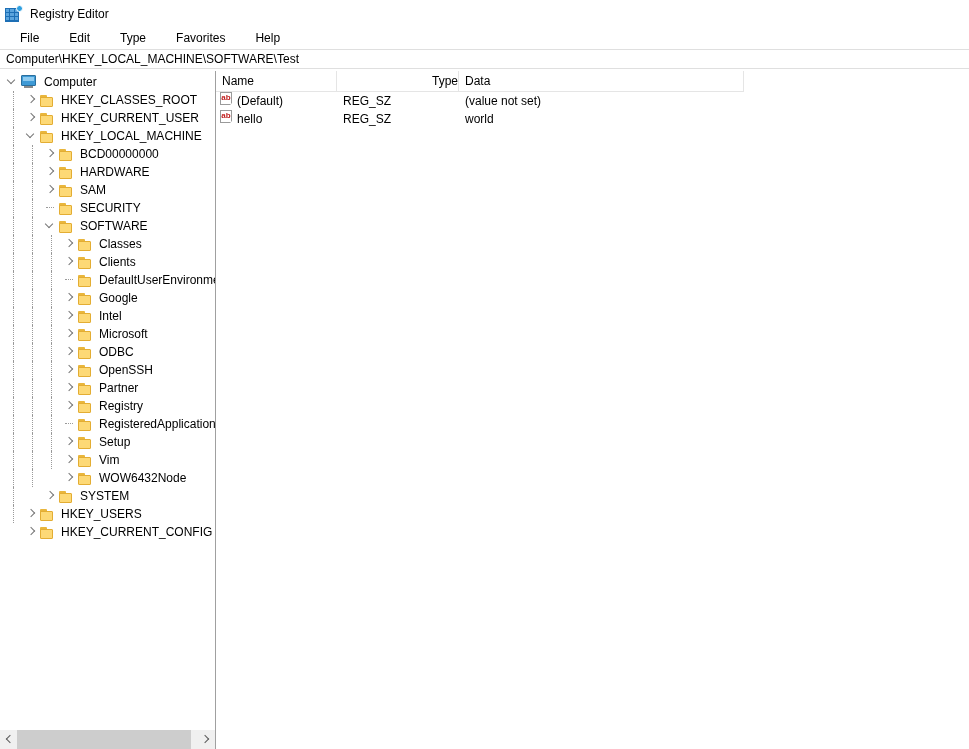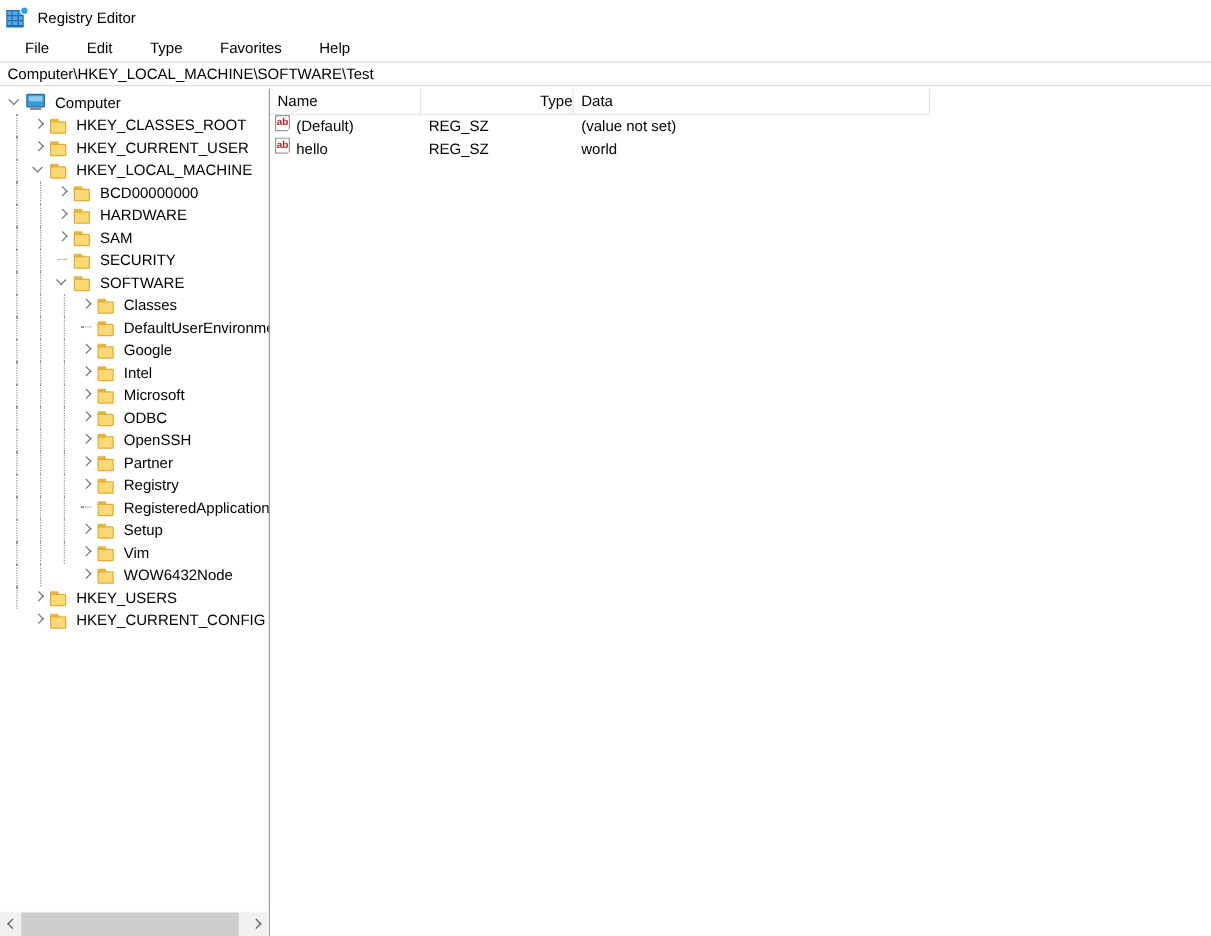--- a/index.html
+++ b/index.html
@@ -477,20 +477,29 @@
           <div style="width: 62px; flex: 0 0 auto; height: 18px;"></div>
           <div class="twisty collapsed"></div>
           <div class="folder"></div>
           <span class="label">Classes</span>
         </div>
         <div class="tree-row">
           <div class="guide" style="left: 13px;"></div>
           <div class="guide" style="left: 32px;"></div>
           <div class="guide" style="left: 51px;"></div>
           <div style="width: 62px; flex: 0 0 auto; height: 18px;"></div>
+          <div class="twisty collapsed"></div>
+          <div class="folder"></div>
+          <span class="label">Clients</span>
+        </div>
+        <div class="tree-row">
+          <div class="guide" style="left: 13px;"></div>
+          <div class="guide" style="left: 32px;"></div>
+          <div class="guide" style="left: 51px;"></div>
+          <div style="width: 62px; flex: 0 0 auto; height: 18px;"></div>
           <div class="twisty leaf"></div>
           <div class="folder"></div>
           <span class="label">DefaultUserEnvironment</span>
         </div>
         <div class="tree-row">
           <div class="guide" style="left: 13px;"></div>
           <div class="guide" style="left: 32px;"></div>
           <div class="guide" style="left: 51px;"></div>
           <div style="width: 62px; flex: 0 0 auto; height: 18px;"></div>
           <div class="twisty collapsed"></div>
@@ -578,20 +587,27 @@
           <div class="folder"></div>
           <span class="label">Vim</span>
         </div>
         <div class="tree-row">
           <div class="guide" style="left: 13px;"></div>
           <div class="guide" style="left: 32px;"></div>
           <div style="width: 62px; flex: 0 0 auto; height: 18px;"></div>
           <div class="twisty collapsed"></div>
           <div class="folder"></div>
           <span class="label">WOW6432Node</span>
+        </div>
+        <div class="tree-row">
+          <div class="guide" style="left: 13px;"></div>
+          <div style="width: 43px; flex: 0 0 auto; height: 18px;"></div>
+          <div class="twisty collapsed"></div>
+          <div class="folder"></div>
+          <span class="label">SYSTEM</span>
         </div>
         <div class="tree-row">
           <div class="guide" style="left: 13px;"></div>
           <div style="width: 24px; flex: 0 0 auto; height: 18px;"></div>
           <div class="twisty collapsed"></div>
           <div class="folder"></div>
           <span class="label">HKEY_USERS</span>
         </div>
         <div class="tree-row">
           <div style="width: 24px; flex: 0 0 auto; height: 18px;"></div>

